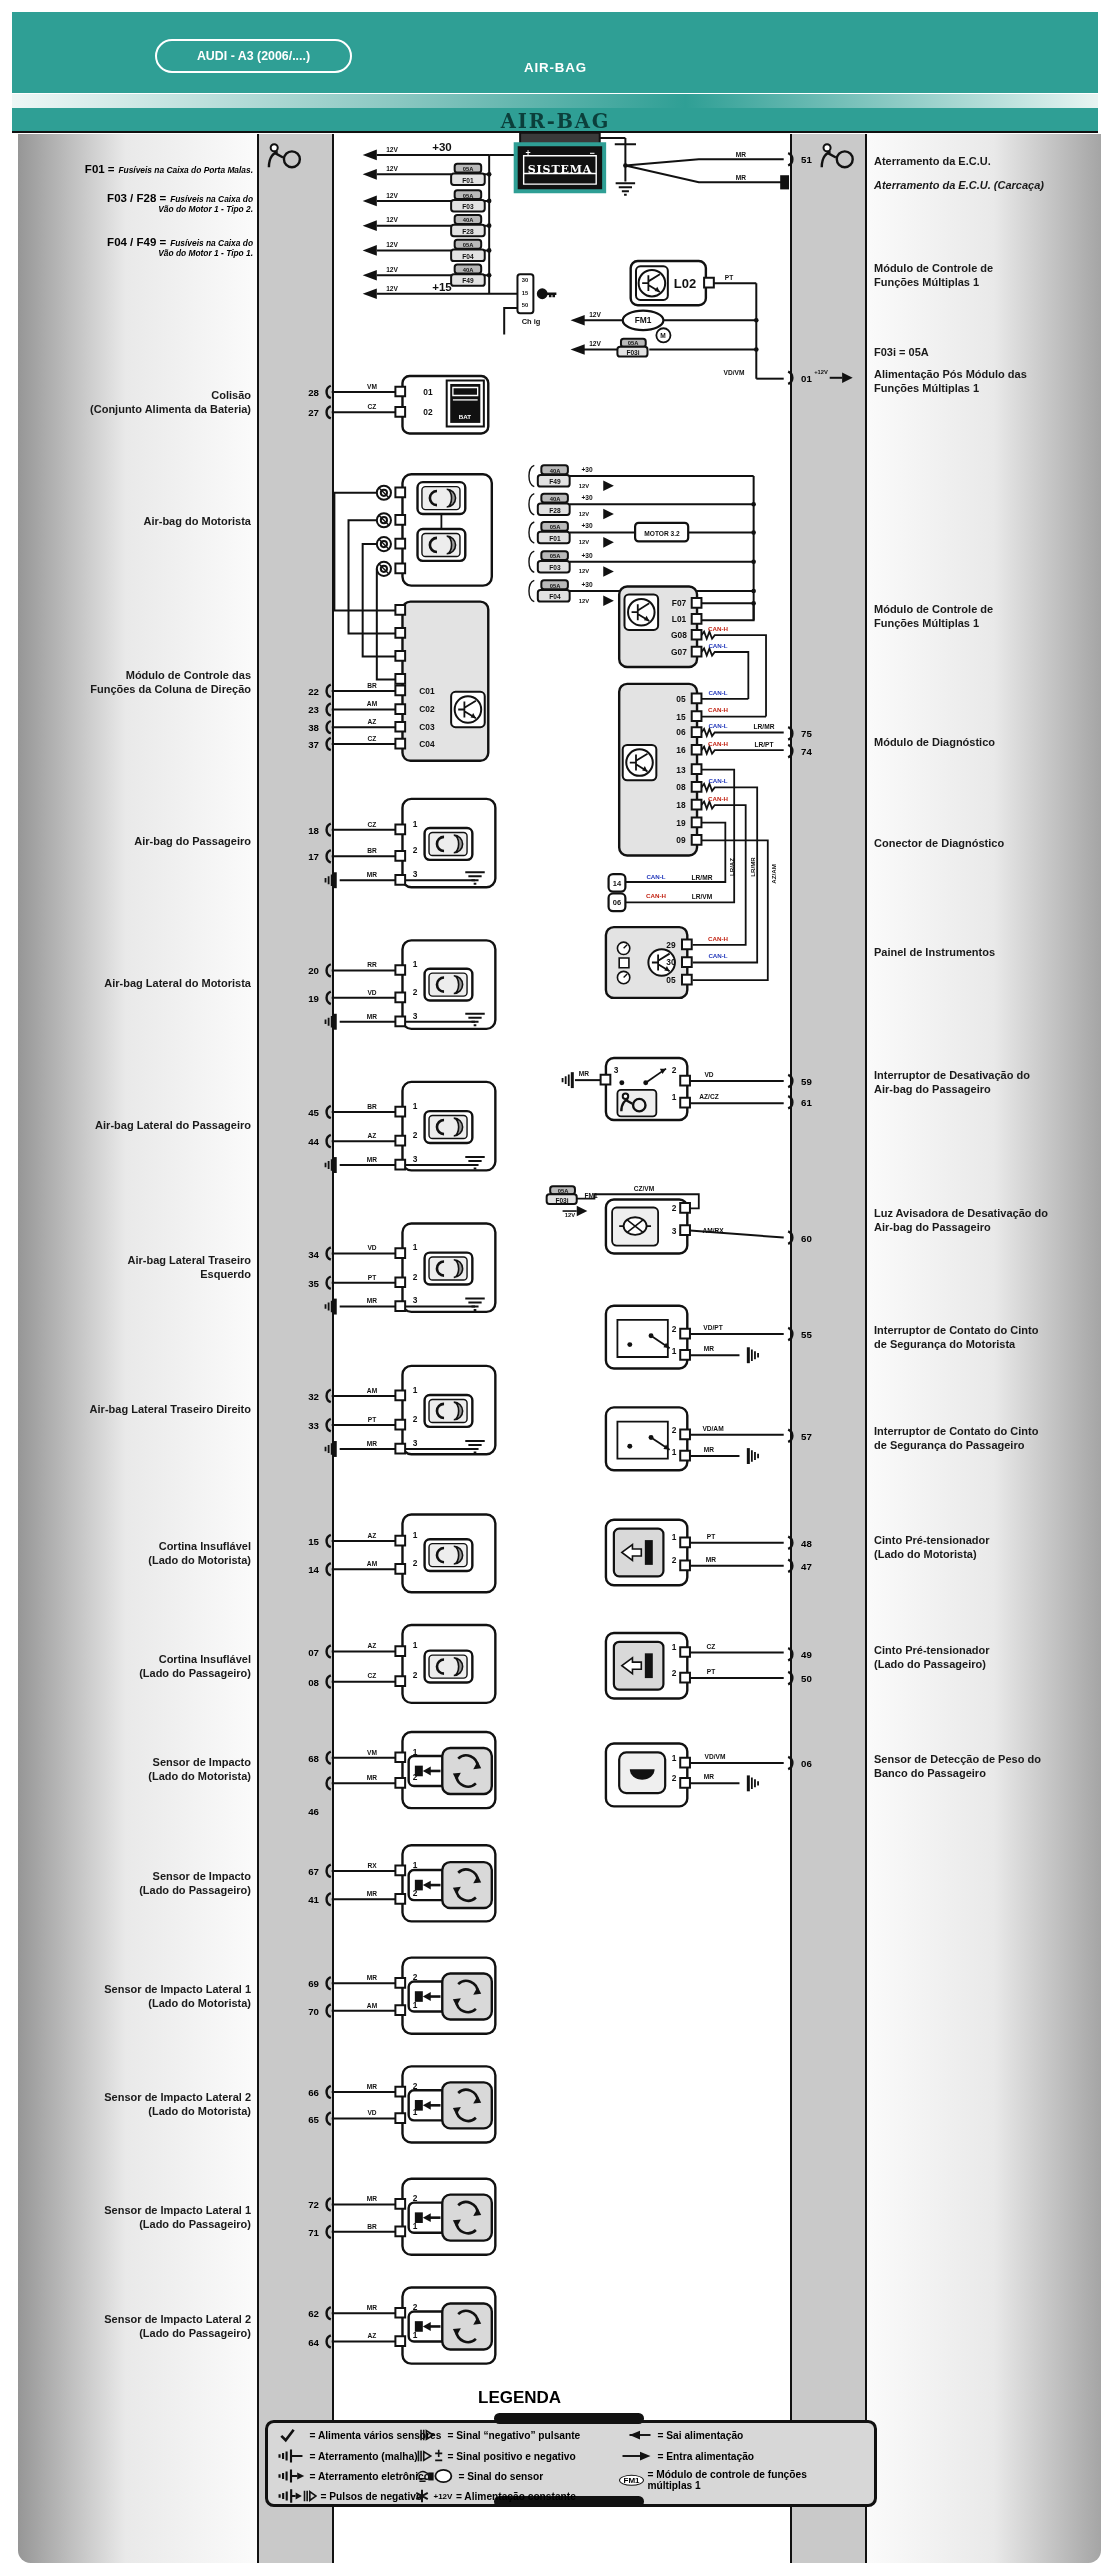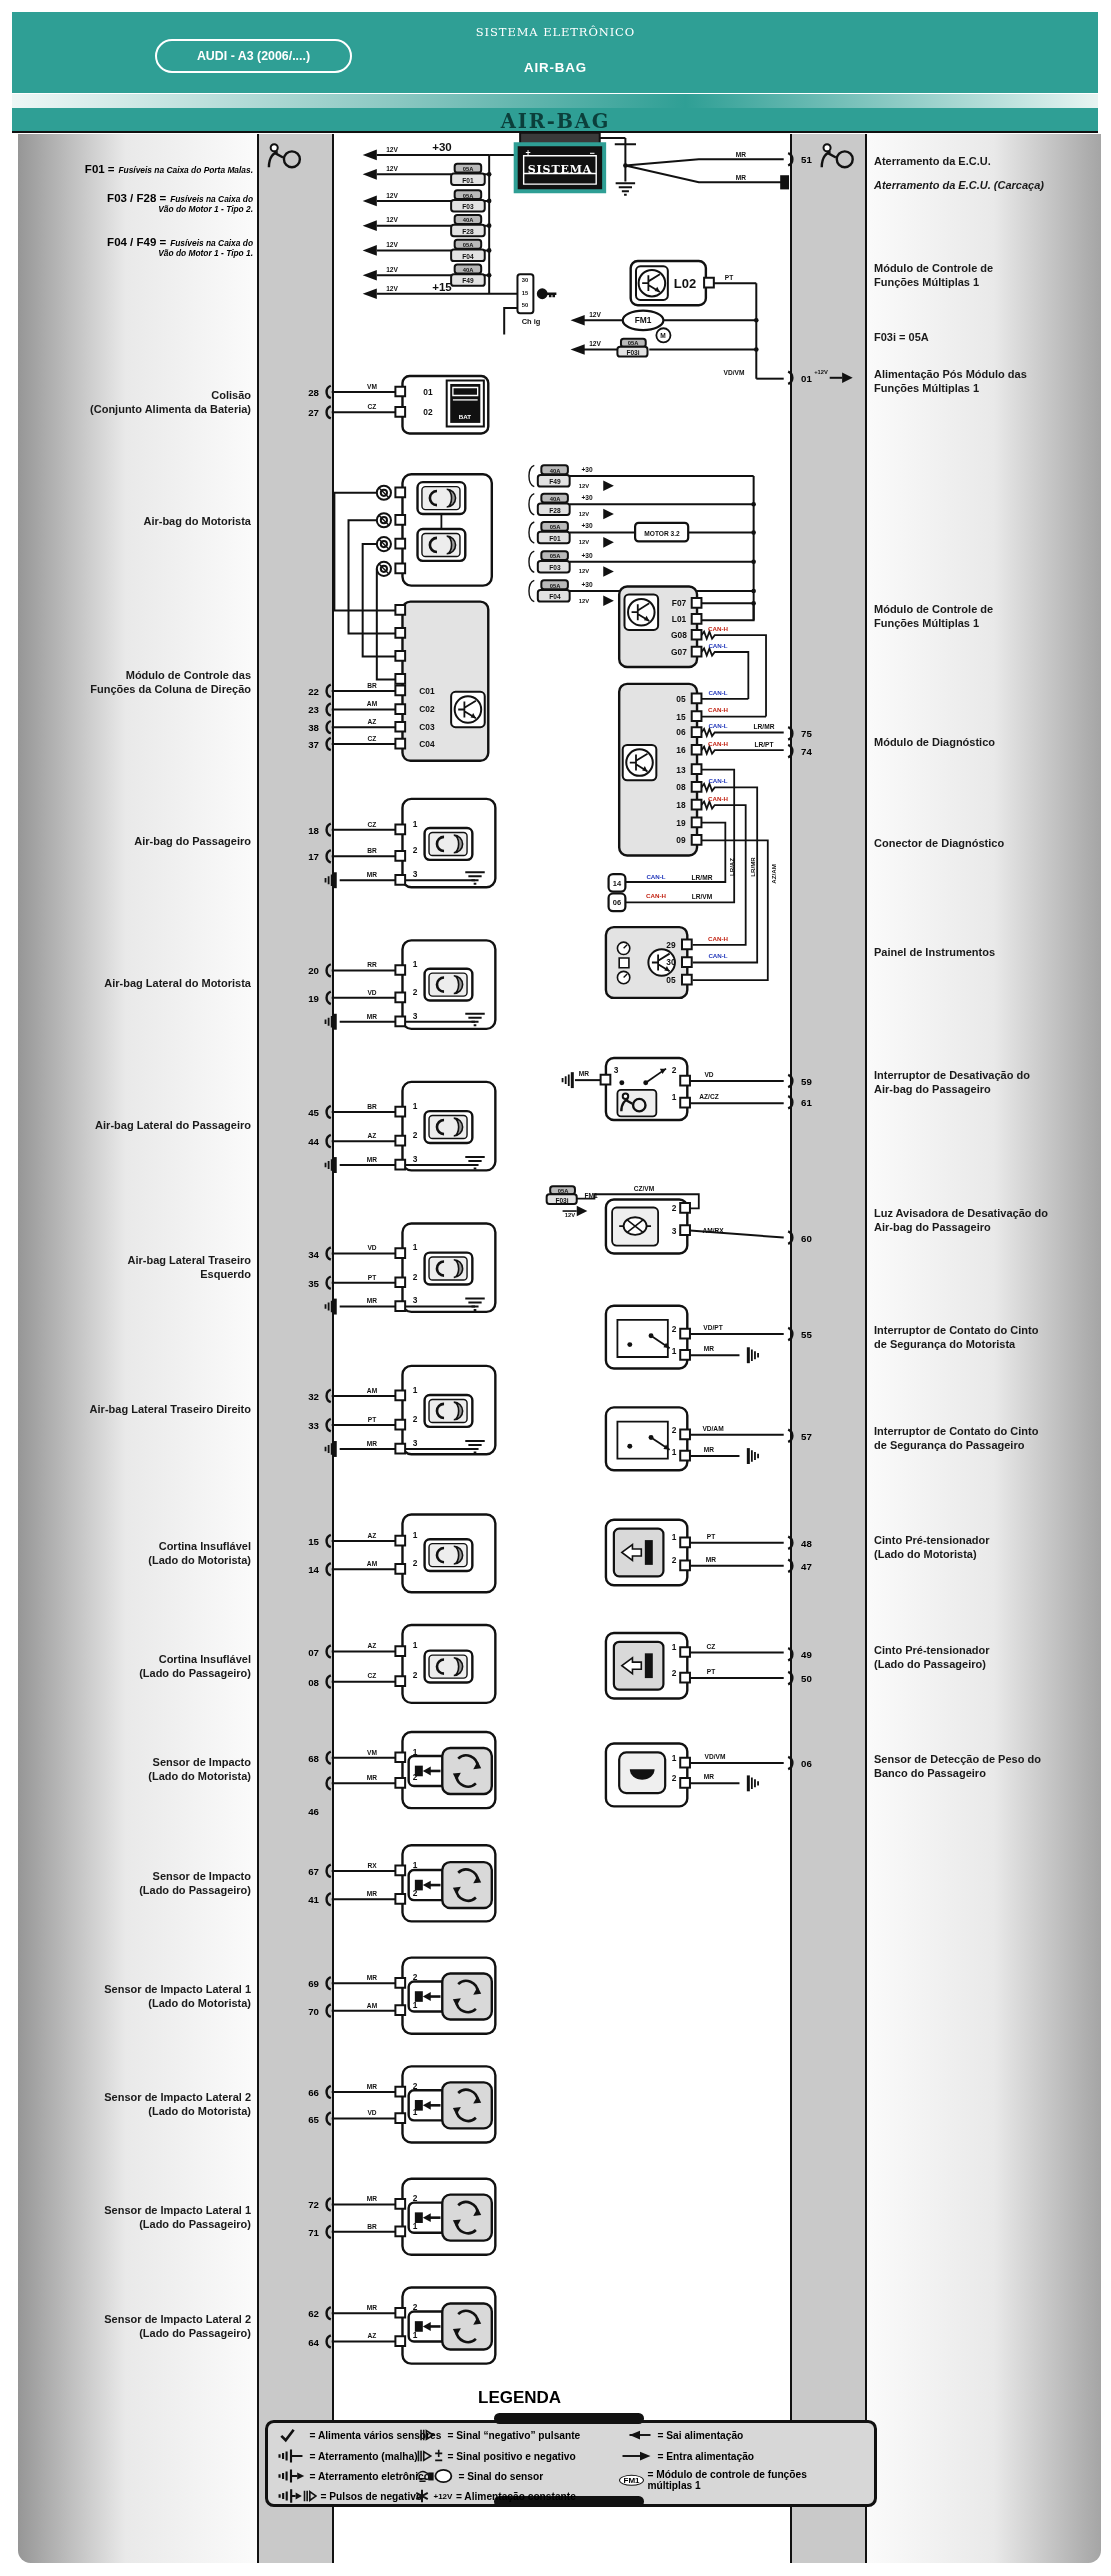--- a/index.html
+++ b/index.html
@@ -58,21 +58,20 @@
   .starlab{font-weight:bold;font-size:8px;}
 </style>
 </head>
 <body>
 
 <div class="page">
 
   <div class="band1"></div>
   <div class="band-stripe"></div>
   <div class="band2"></div>
-  <div class="h-line1">SISTEMA ELETRÔNICO</div>
   <div class="h-line2">AIR-BAG</div>
   <div class="badge">AUDI - A3 (2006/....)</div>
   <div class="h-title">AIR-BAG</div>
 
   <div class="lpanel"></div>
   <div class="rpanel"></div>
   <div class="lstrip"></div>
   <div class="rstrip"></div>
 
   <svg class="wires" viewBox="0 0 1256 2912">
@@ -638,21 +637,21 @@
         <div></div>
       </div>
       <div class="rcomp" style="top: 186px; font-style: italic;">
         <div>Aterramento da E.C.U. (Carcaça)</div>
         <div></div>
       </div>
       <div class="rcomp" style="top: 276px;">
         <div>Módulo de Controle de</div>
         <div>Funções Múltiplas 1</div>
       </div>
-      <div class="rcomp" style="top: 338px;">
+      <div class="rcomp" style="top: 353px;">
         <div>F03i = 05A</div>
         <div></div>
       </div>
       <div class="rcomp" style="top: 382px;">
         <div>Alimentação Pós Módulo das</div>
         <div>Funções Múltiplas 1</div>
       </div>
       <div class="rcomp" style="top: 617px;">
         <div>Módulo de Controle de</div>
         <div>Funções Múltiplas 1</div>

